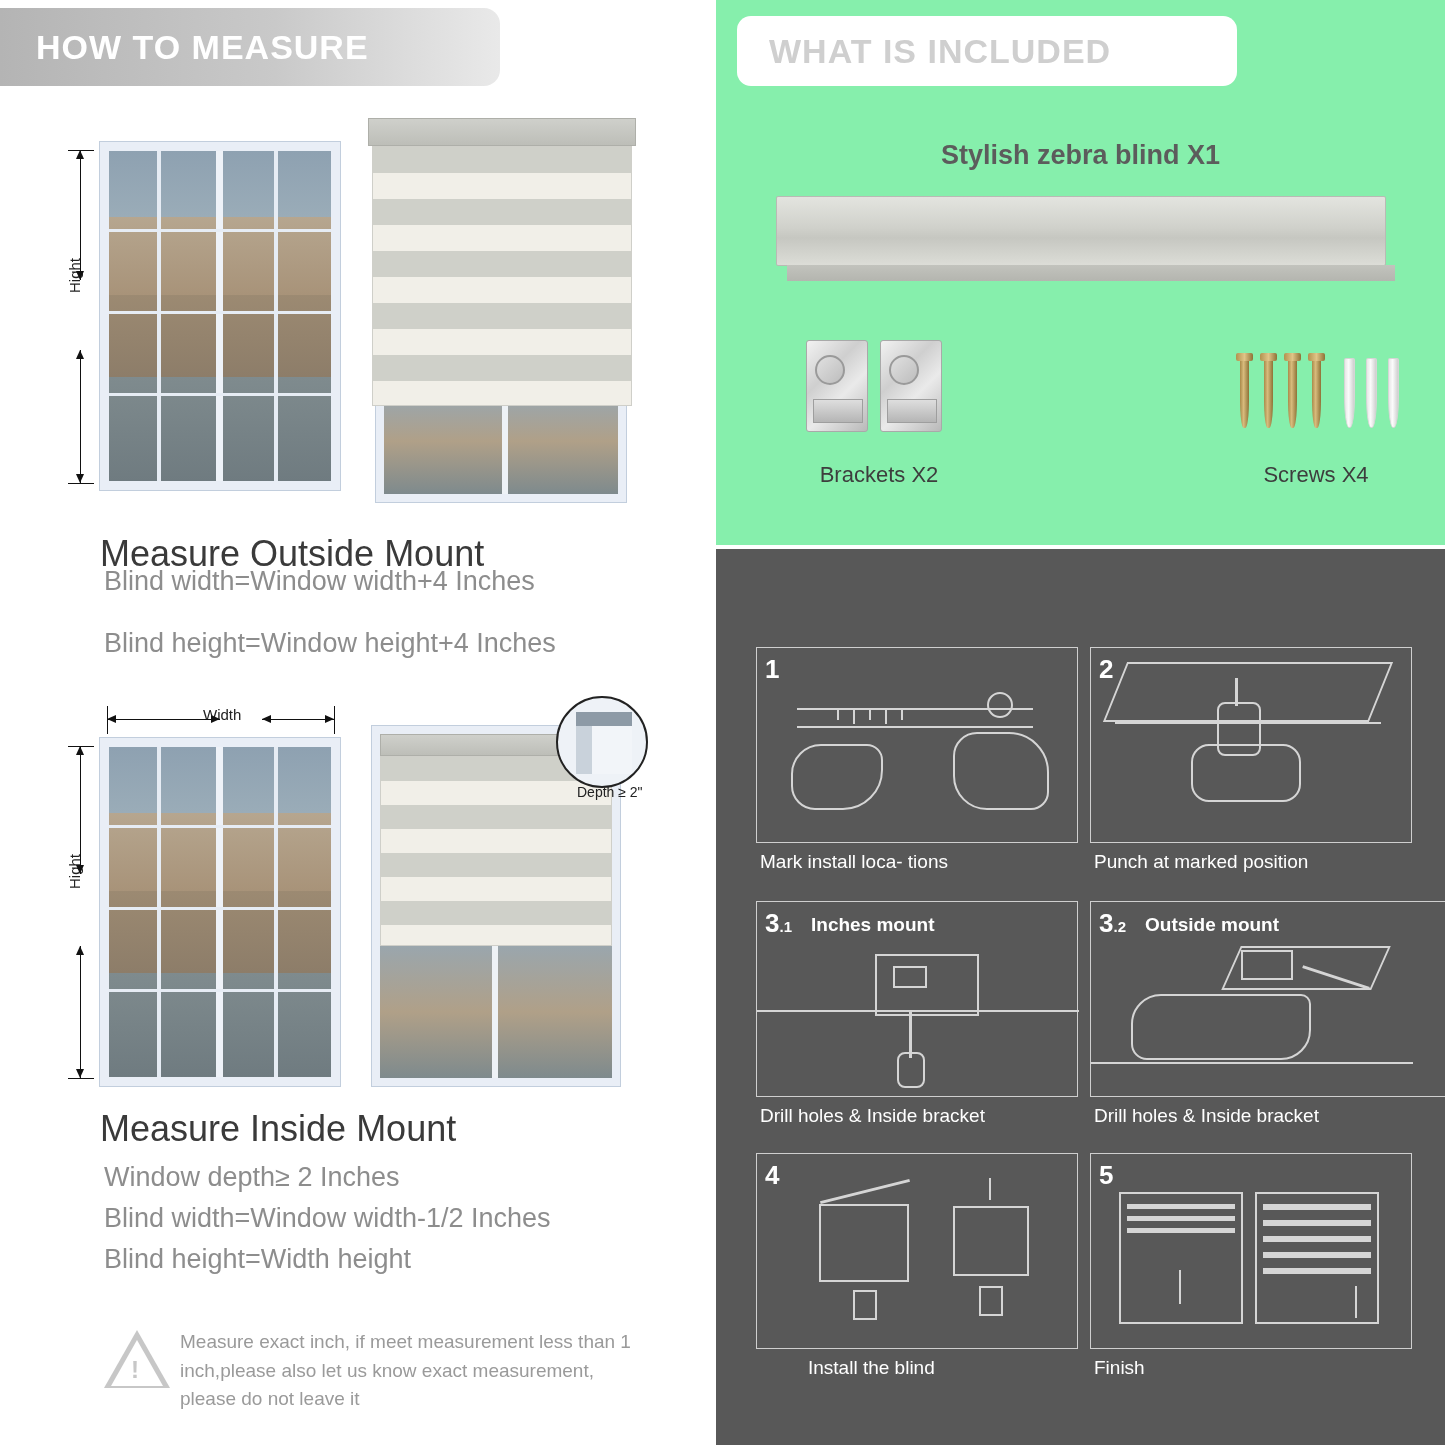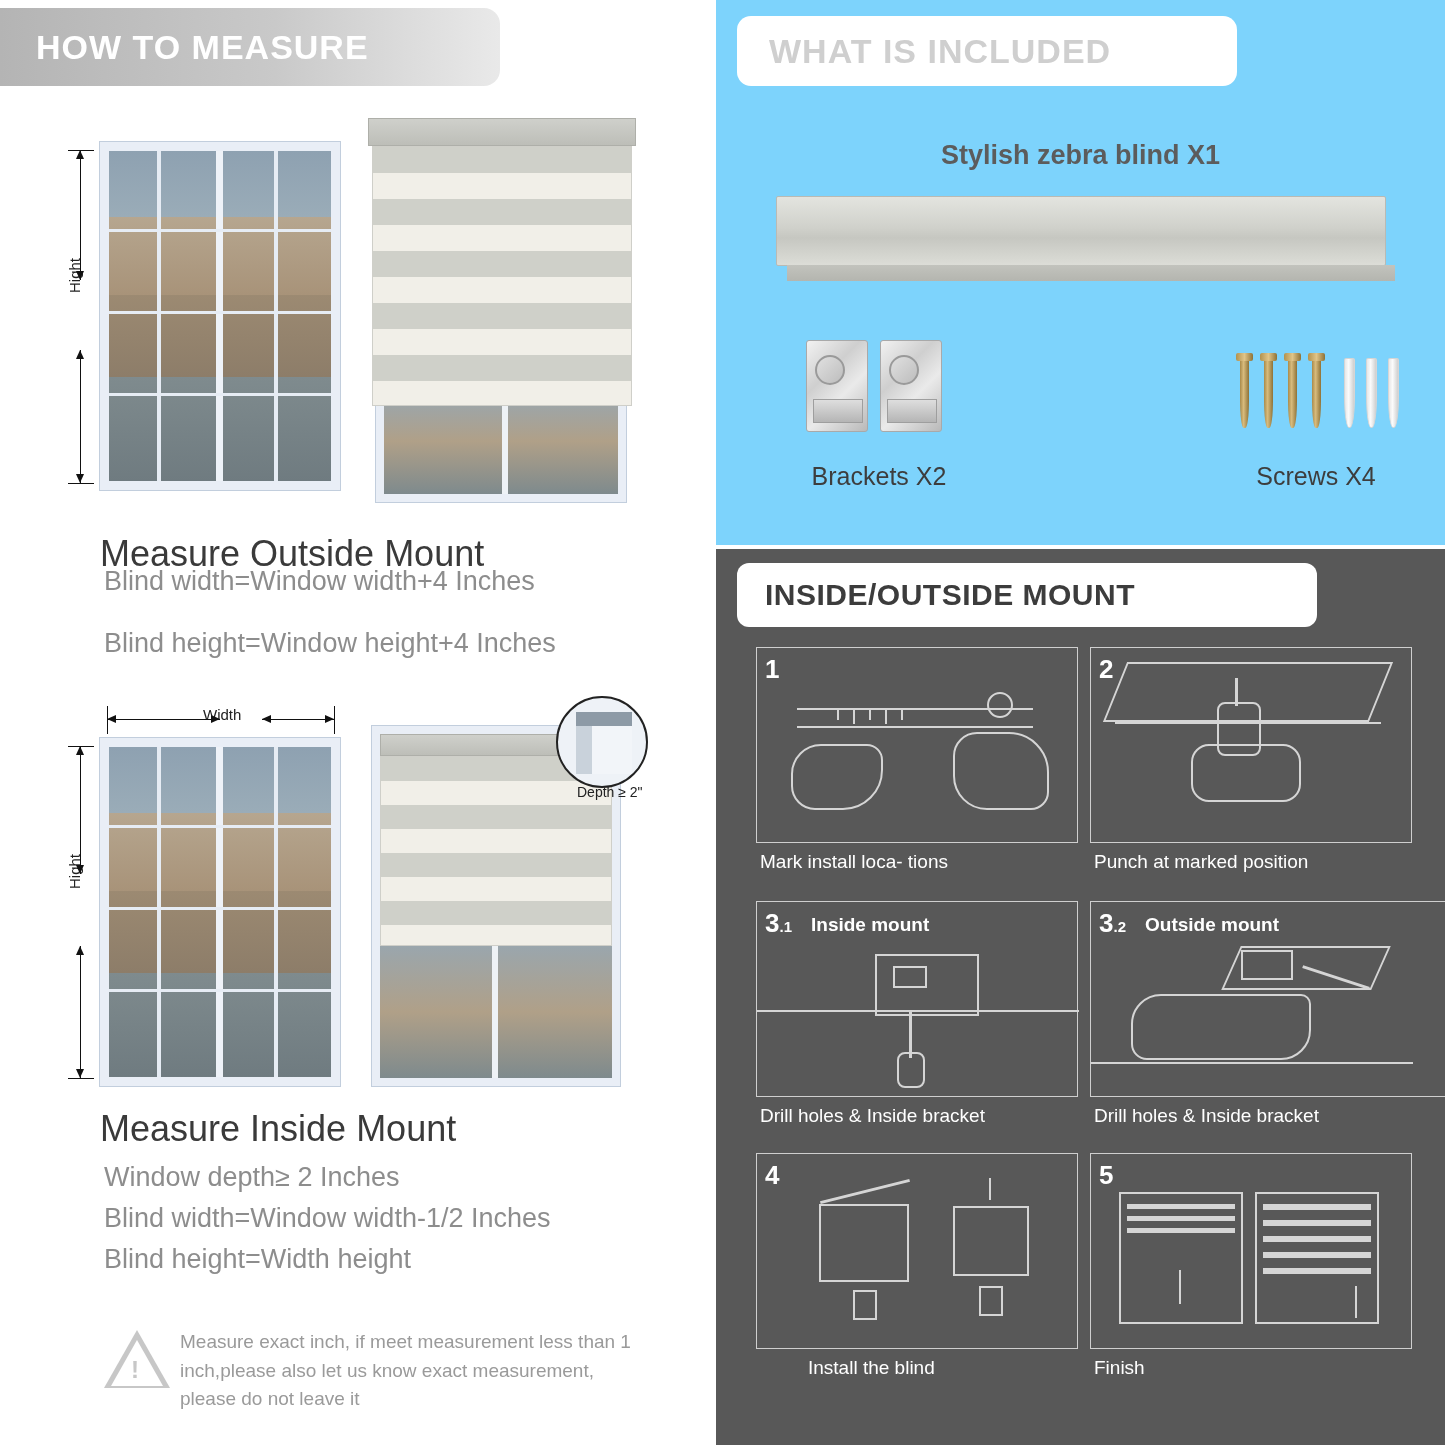--- a/index.html
+++ b/index.html
@@ -101,21 +101,21 @@
     position:absolute; width:0;height:0;
     border-left:26px solid transparent; border-right:26px solid transparent;
     border-bottom:46px solid #ffffff;
   }
   .warn-bang { position:absolute; color:#c7c7c7; font-size:24px; font-weight:bold; }
   .warn-text { position:absolute; font-size:19px; color:#9a9a9a; line-height:1.5; }
 
   
   .right-top {
     position:absolute; left:716px; top:0; width:729px; height:545px;
-    background:#7dd3fc;
+    background:#86efac;
   }
   .hdr-included {
     position:absolute; left:21px; top:16px; width:500px; height:70px;
     background:#ffffff; border-radius:14px; display:flex; align-items:center;
   }
   .hdr-included span {
     color:#cfcfcf; font-size:34px; font-weight:bold; letter-spacing:1px; margin-left:32px;
   }
   .inc-title {
     position:absolute; width:100%; text-align:center; top:140px;
@@ -125,21 +125,21 @@
     position:absolute; left:60px; top:196px; width:610px; height:70px;
     background:linear-gradient(180deg,#e3e4df 0%,#d0d1cb 45%,#c6c7c1 60%,#dcddd7 100%);
     border:1px solid #b9bab4; border-radius:2px;
   }
   .headrail:after{
     content:""; position:absolute; left:10px; right:-10px; bottom:-16px; height:16px;
     background:linear-gradient(180deg,#c2c3bd,#b4b5af);
   }
   .part { position:absolute; }
   .part-label {
-    position:absolute; font-size:25px; color:#3d3d3d; text-align:center; width:100%;
+    position:absolute; font-size:22px; color:#3d3d3d; text-align:center; width:100%;
   }
   .bracket {
     position:absolute; width:62px; height:92px;
     background:linear-gradient(135deg,#f2f2f2 0%,#cfcfcf 35%,#eaeaea 60%,#b9b9b9 100%);
     border:1px solid #a9a9a9; border-radius:3px;
   }
   .bracket:before{
     content:""; position:absolute; left:8px; top:14px; width:26px; height:26px;
     border:2px solid #9a9a9a; border-radius:50%;
     background:linear-gradient(135deg,#e0e0e0,#bdbdbd);
@@ -356,23 +356,20 @@
       <div class="screw" style="left:72px;top:18px;"></div>
       <div class="screw" style="left:96px;top:18px;"></div>
       <div class="anchor" style="left:128px;top:18px;"></div>
       <div class="anchor" style="left:150px;top:18px;"></div>
       <div class="anchor" style="left:172px;top:18px;"></div>
       <div class="part-label" style="left:0;top:122px;">Screws X4</div>
     </div>
   </div>
 
   <div class="right-bot">
-    <div class="hdr-mount">
-      <span>INSIDE/OUTSIDE MOUNT</span>
-    </div>
 
     <div class="step" style="left:40px;top:98px;width:322px;height:196px;">
       <div class="step-num">1</div>
       <div class="sketch">
         <div class="sk-line" style="left:40px;top:78px;width:236px;height:2px;"></div>
         <div class="sk-line" style="left:40px;top:60px;width:236px;height:2px;"></div>
         <div class="sk-line" style="left:80px;top:62px;width:2px;height:10px;"></div>
         <div class="sk-line" style="left:96px;top:62px;width:2px;height:14px;"></div>
         <div class="sk-line" style="left:112px;top:62px;width:2px;height:10px;"></div>
         <div class="sk-line" style="left:128px;top:62px;width:2px;height:14px;"></div>
@@ -393,21 +390,21 @@
         <div class="sk-out" style="left:100px;top:96px;width:110px;height:58px;border-radius:18px;"></div>
         <div class="sk-line" style="left:144px;top:30px;width:3px;height:28px;"></div>
       </div>
     </div>
     <div class="step-cap" style="left:378px;top:302px;">Punch at  marked position</div>
 
     <div class="step" style="left:40px;top:352px;width:322px;height:196px;">
       <div class="step-num">
         <span>3</span><small>.1</small>
       </div>
-      <div class="step-inline">Inside mount</div>
+      <div class="step-inline">Inches mount</div>
       <div class="sketch">
         <div class="sk-line" style="left:0;top:108px;width:322px;height:2px;"></div>
         <div class="sk-out" style="left:118px;top:52px;width:104px;height:62px;"></div>
         <div class="sk-out" style="left:136px;top:64px;width:34px;height:22px;"></div>
         <div class="sk-line" style="left:152px;top:110px;width:3px;height:46px;"></div>
         <div class="sk-out" style="left:140px;top:150px;width:28px;height:36px;border-radius:8px;"></div>
       </div>
     </div>
     <div class="step-cap" style="left:44px;top:556px;">Drill holes &amp;  Inside bracket</div>
 

